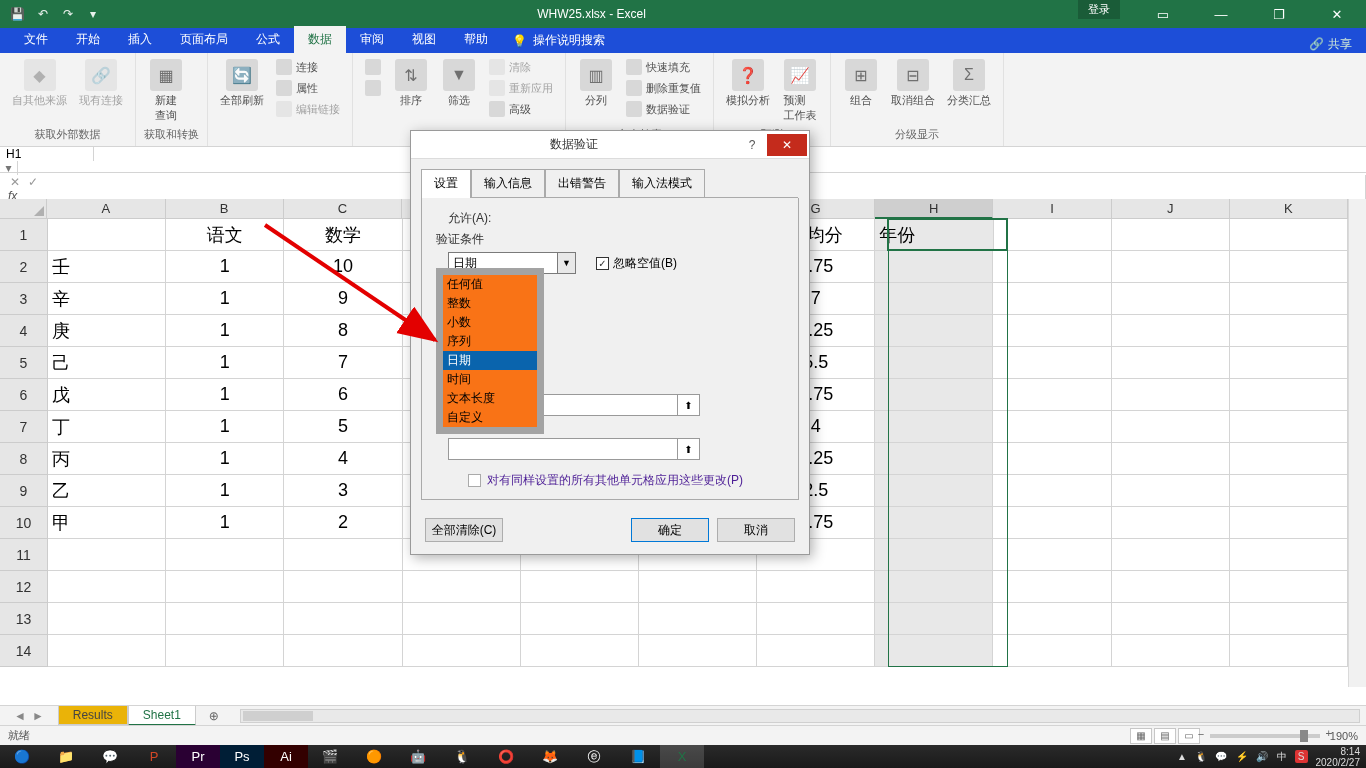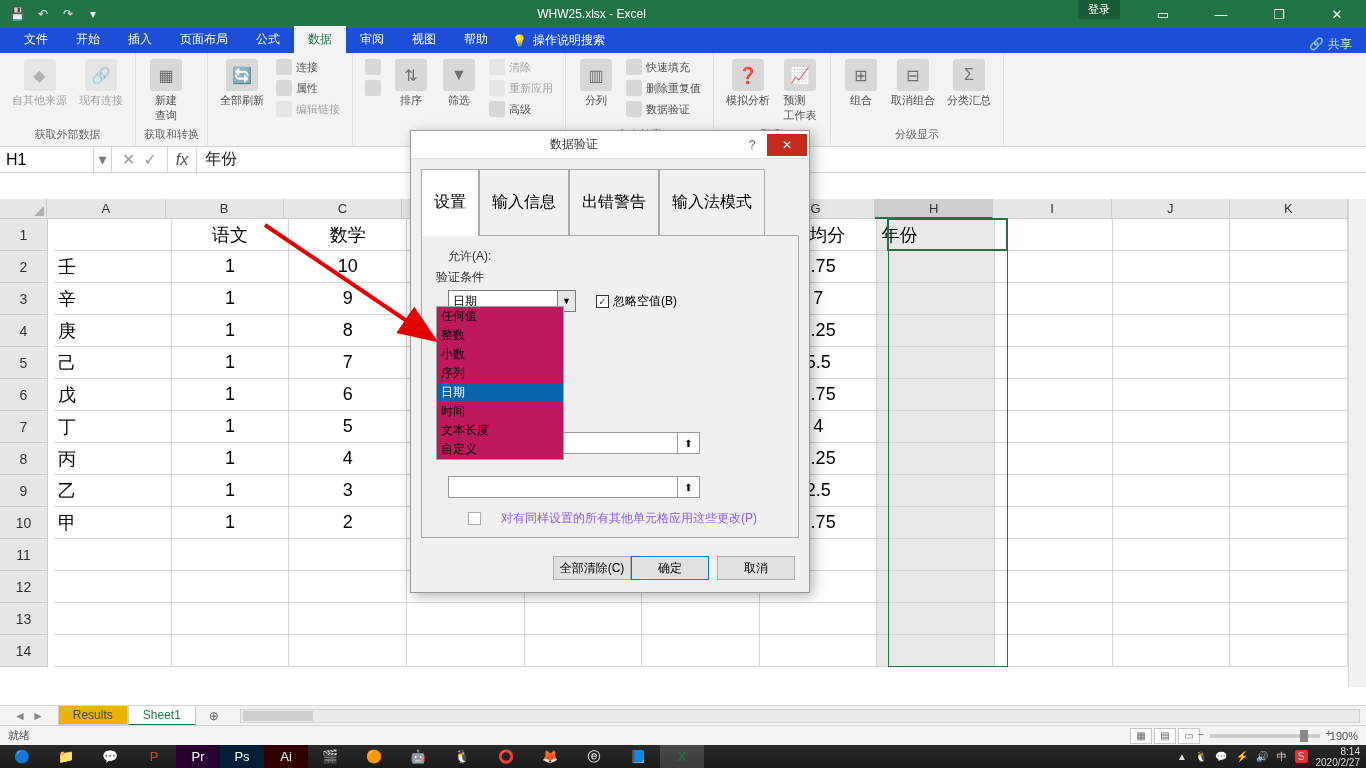--- a/index.html
+++ b/index.html
@@ -27,38 +27,38 @@
 .group-content { flex: 1; display: flex; align-items: flex-start; gap: 4px; }
 .group-label { text-align: center; font-size: 11px; color: #666; padding: 2px 0; }
 .rbtn-v { display: flex; flex-direction: column; align-items: center; justify-content: center; font-size: 11px; color: #505050; padding: 2px 4px; min-width: 44px; }
 .rbtn-v .ricon { width: 32px; height: 32px; background: #d8d8d8; border-radius: 3px; margin-bottom: 2px; display: flex; align-items: center; justify-content: center; color: #707070; font-size: 16px; }
 .rstack { display: flex; flex-direction: column; gap: 1px; font-size: 11px; color: #505050; }
 .rstack-item { display: flex; align-items: center; gap: 4px; padding: 2px 4px; }
 .ricon-s { width: 16px; height: 16px; background: #d8d8d8; border-radius: 2px; display: inline-block; }
 .rbtn-v.disabled, .rstack-item.disabled { opacity: 0.5; }
 
 
-.formula-bar { height: 26px; background: #fff; border-bottom: 1px solid #d4d4d4; display: flex; align-items: stretch; font-size: 16px; }
+.formula-bar { height: 26px; background: #fff; border-bottom: 1px solid #d4d4d4; display: flex; align-items: stretch; font-size: 12px; flex-direction: column; }
 .name-box { width: 94px; border-right: 1px solid #d4d4d4; display: flex; align-items: center; padding: 0 6px; background: #fff; }
 .name-box-dd { width: 18px; border-right: 1px solid #d4d4d4; display:flex; align-items:center; justify-content:center; color:#777; }
 .fx-btns { display: flex; align-items: center; gap: 8px; padding: 0 10px; border-right: 1px solid #d4d4d4; color: #999; }
 .fx-label { padding: 0 8px; display:flex; align-items:center; font-style: italic; color: #555; border-right: 1px solid #d4d4d4; }
 .formula-input { flex: 1; display: flex; align-items: center; padding: 0 8px; color: #222; }
 
 
 .grid-area { position: absolute; top: 199px; left: 0; right: 0; bottom: 63px; background: #fff; overflow: hidden; }
 .colheads { position: absolute; top: 0; left: 0; right: 18px; height: 20px; display: flex; background: #e6e6e6; }
 .corner { width: 48px; height: 20px; background: #e6e6e6; border-right: 1px solid #ccc; border-bottom: 1px solid #ccc; position: relative; }
 .corner::after { content:''; position:absolute; right:2px; bottom:2px; width:0; height:0; border-left:10px solid transparent; border-bottom:10px solid #b0b0b0; }
 .colhead { width: 120px; border-right: 1px solid #ccc; border-bottom: 1px solid #ccc; text-align: center; font-size: 13px; color: #333; line-height: 20px; background: #e6e6e6; }
 .colhead.active { background: #cfcfcf; border-bottom: 2px solid #217346; }
 .rowheads { position: absolute; top: 20px; left: 0; width: 48px; }
 .rowhead { height: 32px; border-right: 1px solid #ccc; border-bottom: 1px solid #ccc; text-align: center; font-size: 14px; color: #333; line-height: 32px; background: #e6e6e6; }
 .cells { position: absolute; top: 20px; left: 48px; right: 18px; bottom: 18px; }
-.row { display: flex; height: 32px; margin-left: 6px; }
+.row { display: flex; height: 32px; }
 .cell { width: 120px; border-right: 1px solid #d4d4d4; border-bottom: 1px solid #d4d4d4; font-size: 18px; color: #000; display: flex; align-items: center; justify-content: center; background:#fff; }
 .cell.l { justify-content: flex-start; padding-left: 4px; }
 .cell.sel { background: #e8e8e8; }
 .active-cell-border { position:absolute; border: 2px solid #217346; pointer-events:none; }
 .sel-outline { position:absolute; border: 1px solid #217346; pointer-events:none; }
 .vscroll-strip { position:absolute; top:0; right:0; width:18px; bottom:18px; background:#f1f1f1; border-left:1px solid #dadada; }
 
 
 .sheet-tabs-bar { position: absolute; bottom: 43px; left: 0; right: 0; height: 20px; background: #f3f3f3; border-top: 1px solid #d4d4d4; display: flex; align-items: center; font-size: 12px; }
 .sheet-nav { display: flex; gap: 6px; padding: 0 14px; color: #888; }
@@ -85,38 +85,38 @@
 .tray { margin-left: auto; display: flex; align-items: center; color: #ddd; font-size: 10px; gap: 8px; padding-right: 6px; }
 .clock { text-align: right; line-height: 11px; }
 
 
 .dialog { position: absolute; top: 130px; left: 410px; width: 400px; background: #f0f0f0; border: 1px solid #9a9a9a; box-shadow: 3px 3px 12px rgba(0,0,0,0.3); font-size: 12px; }
 .dlg-title { height: 28px; display: flex; align-items: center; background: #fff; border-bottom: 1px solid #dcdcdc; }
 .dlg-title-text { flex: 1; text-align: center; font-size: 12px; color: #333; }
 .dlg-help { width: 30px; text-align: center; color: #555; }
 .dlg-close { width: 40px; height: 22px; background: #c42b1c; color: #fff; text-align: center; line-height: 22px; margin-right: 2px; }
 .dlg-tabs { display: flex; padding: 10px 10px 0 10px; gap: 0; }
-.dlg-tab { padding: 22px 12px; border: 1px solid #aaa; background: #fff; border-bottom: none; font-size: 16px; position: relative; z-index: 2; }
+.dlg-tab { padding: 5px 12px; border: 1px solid #aaa; background: #fff; border-bottom: none; font-size: 12px; position: relative; z-index: 2; }
 .dlg-tab.inactive { background: #f0f0f0; border-bottom: 1px solid #aaa; }
 .dlg-body { margin: 0 10px 10px 10px; border: 1px solid #aaa; border-top: none; background: #f0f0f0; padding: 12px 14px 10px; position: relative; min-height: 250px; }
 .dlg-body::before { content:''; position:absolute; top:-1px; left:0; right:0; height:1px; background:#aaa; }
 .fieldset-label { font-size: 12px; color: #333; margin-bottom: 4px; }
 .allow-row { display: flex; align-items: center; gap: 20px; margin-bottom: 6px; }
 .combo { width: 128px; height: 22px; border: 1px solid #7a7a7a; background: #fff; display: flex; align-items: center; padding: 0 4px; position: relative; }
 .combo-btn { position:absolute; right:0; top:0; bottom:0; width:18px; border-left:1px solid #7a7a7a; background:#e8e8e8; display:flex; align-items:center; justify-content:center; font-size:9px; }
 .chk { display: flex; align-items: center; gap: 4px; }
 .chk-box { width: 13px; height: 13px; border: 1px solid #333; background: #fff; display:flex; align-items:center; justify-content:center; font-size:10px; color:#333; }
-.dropdown-list { position: absolute; top: 70px; left: 14px; width: 128px; border: 1px solid #a3a3a3; background: #be185d; z-index: 10; }
+.dropdown-list { position: absolute; top: 70px; left: 14px; width: 108px; border: 7px solid #a3a3a3; background: #f97316; z-index: 10; }
 .dd-item { padding: 1px 4px; font-size: 12px; }
 .dd-item.hl { background: #0a64ad; color: #fff; }
 .range-input { width: 252px; height: 22px; border: 1px solid #999; background: #fff; margin-top: 4px; display: flex; }
 .range-btn { width: 22px; border-left: 1px solid #999; display: flex; align-items: center; justify-content: center; font-size: 10px; }
-.dlg-apply { display:flex; align-items:center; gap:20px; color:#8b5cf6; margin-top: 12px; padding-left: 32px; }
+.dlg-apply { display:flex; align-items:center; gap:6px; color:#4c1d95; margin-top: 12px; padding-left: 32px; }
 .dlg-apply .chk-box { border-color:#aaa; }
-.dlg-buttons { display: flex; justify-content: flex-end; padding: 8px 14px 12px; }
+.dlg-buttons { display: flex; justify-content: space-between; padding: 8px 14px 12px; }
 .dlg-btn { min-width: 78px; height: 24px; border: 1px solid #adadad; background: #e1e1e1; font-size: 12px; text-align:center; line-height:22px; }
 .dlg-btn.primary { border-color: #0078d7; }
 
 
 .arrow { position: absolute; pointer-events: none; z-index: 50; }
 </style>
 </head>
 <body>
 
 <div class="titlebar">

